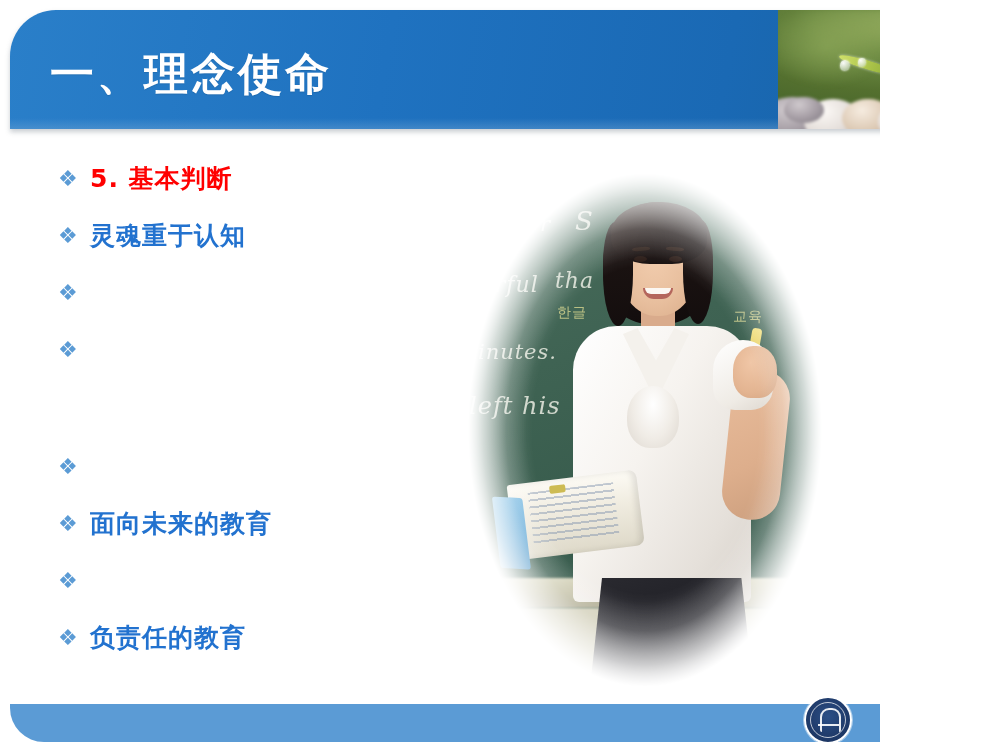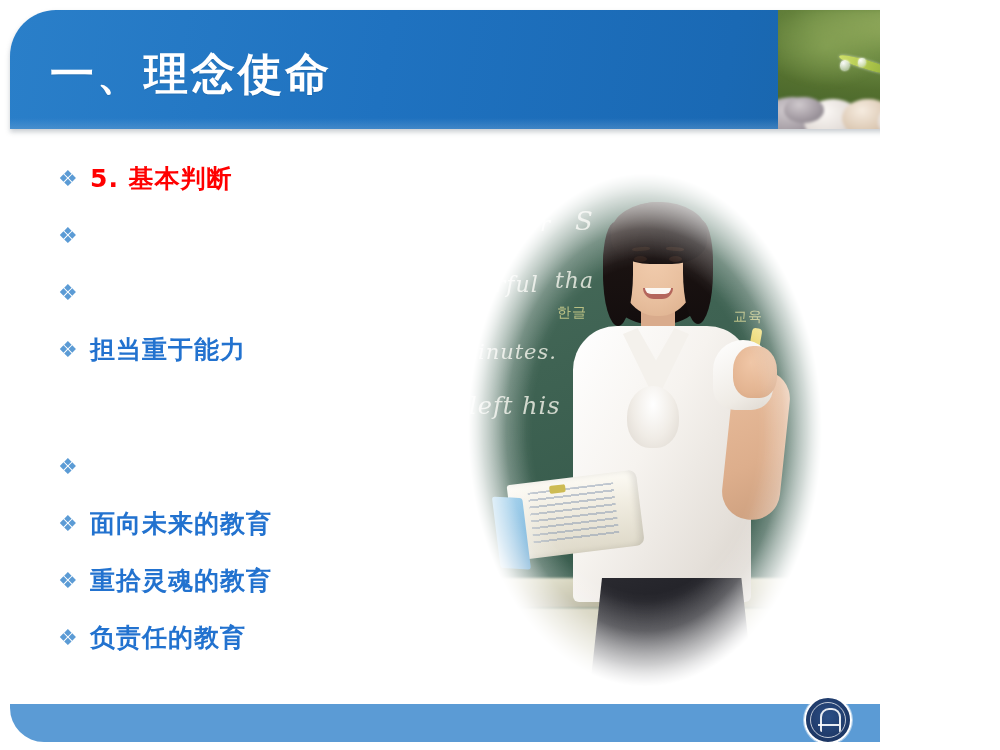--- a/index.html
+++ b/index.html
@@ -537,43 +537,42 @@
 
   <div class="bullets">
 
     <div>
       <div class="bullet-row">
         <span class="bullet-mark">❖</span>
         <span class="bullet-text heading">5. 基本判断</span>
       </div>
       <div class="bullet-row">
         <span class="bullet-mark">❖</span>
-      </div>
-      <div class="bullet-row">
-        <span class="bullet-mark">❖</span>
-      </div>
-      <div class="bullet-row">
-        <span class="bullet-mark">❖</span>
-        <span class="bullet-text">担当重于能力</span>
+        <span class="bullet-text">灵魂重于认知</span>
+      </div>
+      <div class="bullet-row">
+        <span class="bullet-mark">❖</span>
+      </div>
+      <div class="bullet-row">
+        <span class="bullet-mark">❖</span>
       </div>
     </div>
 
     <div class="bullet-gap"></div>
 
     <div>
       <div class="bullet-row">
         <span class="bullet-mark">❖</span>
       </div>
       <div class="bullet-row">
         <span class="bullet-mark">❖</span>
         <span class="bullet-text">面向未来的教育</span>
       </div>
       <div class="bullet-row">
         <span class="bullet-mark">❖</span>
-        <span class="bullet-text">重拾灵魂的教育</span>
       </div>
       <div class="bullet-row">
         <span class="bullet-mark">❖</span>
         <span class="bullet-text">负责任的教育</span>
       </div>
     </div>
   </div>
 
   <div class="teacher-photo">
     <div class="chalkboard"></div>

